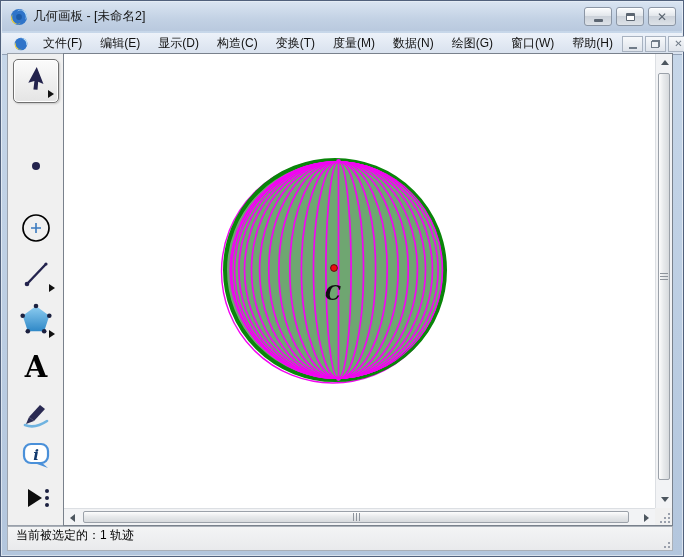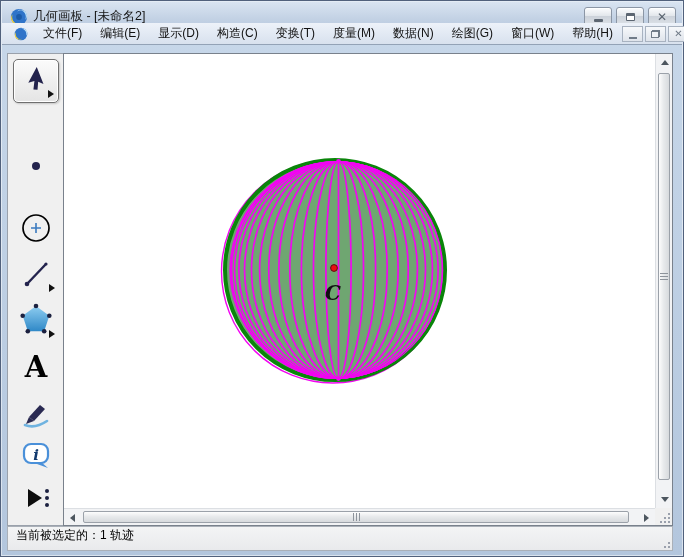--- a/index.html
+++ b/index.html
@@ -19,21 +19,21 @@
   .caption-buttons { margin-left:auto; display:flex; gap:4px; }
   .cap-btn { width:28px; height:19px; border:1px solid #8b96a5; border-radius:3px;
     background:linear-gradient(#fcfdfe,#e3e7ec 45%,#ccd2da 50%,#dde2e8);
     display:flex; align-items:center; justify-content:center; cursor:default;
     box-shadow:inset 0 1px 0 #fff; }
   .glyph-min { width:9px; height:3px; background:#5c6672; margin-top:8px; border-radius:1px; }
   .glyph-restore { width:9px; height:8px; border:1.5px solid #5c6672; border-top-width:3px; border-radius:1px; background:#fff; }
   .glyph-close { color:#59636f; font-size:12px; font-weight:bold; line-height:1; }
 
   
-  .menubar { position:absolute; top:22px; left:1px; right:1px; height:22px;
+  .menubar { position:absolute; top:32px; left:1px; right:1px; height:22px;
     background:linear-gradient(#edf2f9,#d8e1ee);
     border-bottom:1px solid #93a2b6;
     display:flex; align-items:center; padding:0 4px; }
   .mdi-icon { width:14px; height:14px; margin:0 6px 0 8px; flex:0 0 auto; }
   .menu-item { padding:3px 9px; color:#111; white-space:nowrap; border-radius:2px; }
   .mdi-buttons { margin-left:auto; display:flex; gap:2px; padding-right:2px; }
   .mdi-btn { width:21px; height:16px; border:1px solid #a8b2c0;
     background:linear-gradient(#f7f9fb,#dfe4eb); display:flex; align-items:center; justify-content:center; }
   .mdig-min { width:8px; height:2px; background:#707b88; margin-top:8px; }
   .mdig-restore { position:relative; width:9px; height:8px; }

